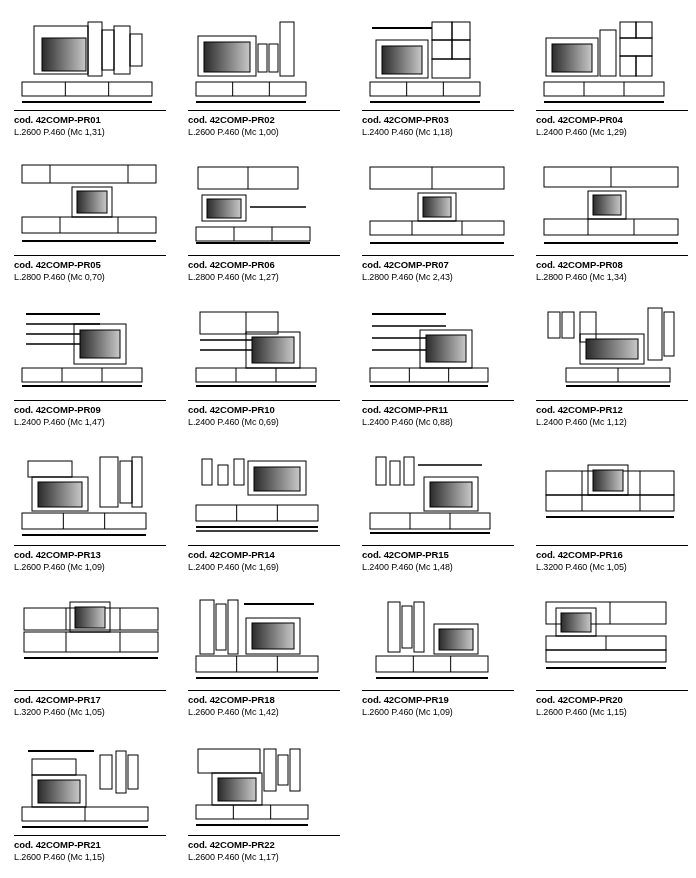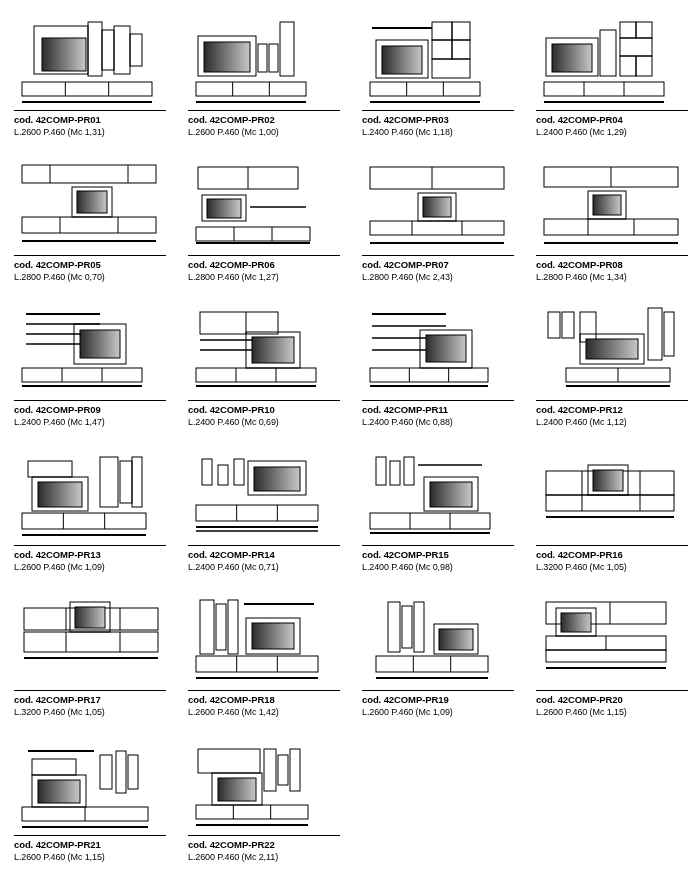--- a/index.html
+++ b/index.html
@@ -399,21 +399,21 @@
           <rect x="66" y="24" width="46" height="24" fill="url(#g14)" stroke="#000000" stroke-width="1"></rect>
           <rect x="8" y="62" width="122" height="16" fill="none" stroke="#000000" stroke-width="1"></rect>
           <line x1="48.666666666666664" y1="62" x2="48.666666666666664" y2="78" stroke="#000000" stroke-width="1"></line>
           <line x1="89.33333333333333" y1="62" x2="89.33333333333333" y2="78" stroke="#000000" stroke-width="1"></line>
           <line x1="8" y1="84" x2="130" y2="84" stroke="#000000" stroke-width="2"></line>
           <line x1="8" y1="88" x2="130" y2="88" stroke="#000000" stroke-width="1.5"></line>
         </svg>
       </div>
       <div class="divider"></div>
       <div class="code">cod. 42COMP-PR14</div>
-      <div class="dims">L.2400 P.460  (Mc 0,71)</div>
+      <div class="dims">L.2400 P.460  (Mc 1,69)</div>
     </div>
     <div class="cell">
       <div class="figure">
         <svg width="152" height="98" viewBox="0 0 152 98">
           <defs>
             <linearGradient id="g15" x1="0" y1="0" x2="1" y2="0">
               <stop offset="0%" stop-color="#2b2b2b"></stop>
               <stop offset="100%" stop-color="#c8c8c8"></stop>
             </linearGradient>
           </defs>
@@ -424,21 +424,21 @@
           <rect x="62" y="34" width="54" height="34" fill="none" stroke="#000000" stroke-width="1"></rect>
           <rect x="68" y="39" width="42" height="25" fill="url(#g15)" stroke="#000000" stroke-width="1"></rect>
           <rect x="8" y="70" width="120" height="16" fill="none" stroke="#000000" stroke-width="1"></rect>
           <line x1="48" y1="70" x2="48" y2="86" stroke="#000000" stroke-width="1"></line>
           <line x1="88" y1="70" x2="88" y2="86" stroke="#000000" stroke-width="1"></line>
           <line x1="8" y1="90" x2="128" y2="90" stroke="#000000" stroke-width="2"></line>
         </svg>
       </div>
       <div class="divider"></div>
       <div class="code">cod. 42COMP-PR15</div>
-      <div class="dims">L.2400 P.460  (Mc 0,98)</div>
+      <div class="dims">L.2400 P.460  (Mc 1,48)</div>
     </div>
     <div class="cell">
       <div class="figure">
         <svg width="152" height="98" viewBox="0 0 152 98">
           <defs>
             <linearGradient id="g16" x1="0" y1="0" x2="1" y2="0">
               <stop offset="0%" stop-color="#2b2b2b"></stop>
               <stop offset="100%" stop-color="#c8c8c8"></stop>
             </linearGradient>
           </defs>
@@ -594,15 +594,15 @@
           <rect x="24" y="40" width="50" height="32" fill="none" stroke="#000000" stroke-width="1"></rect>
           <rect x="30" y="45" width="38" height="23" fill="url(#g22)" stroke="#000000" stroke-width="1"></rect>
           <rect x="8" y="72" width="112" height="14" fill="none" stroke="#000000" stroke-width="1"></rect>
           <line x1="45.333333333333336" y1="72" x2="45.333333333333336" y2="86" stroke="#000000" stroke-width="1"></line>
           <line x1="82.66666666666667" y1="72" x2="82.66666666666667" y2="86" stroke="#000000" stroke-width="1"></line>
           <line x1="8" y1="92" x2="120" y2="92" stroke="#000000" stroke-width="2"></line>
         </svg>
       </div>
       <div class="divider"></div>
       <div class="code">cod. 42COMP-PR22</div>
-      <div class="dims">L.2600 P.460  (Mc 2,11)</div>
+      <div class="dims">L.2600 P.460  (Mc 1,17)</div>
     </div>
   </div>
 
 </body></html>

